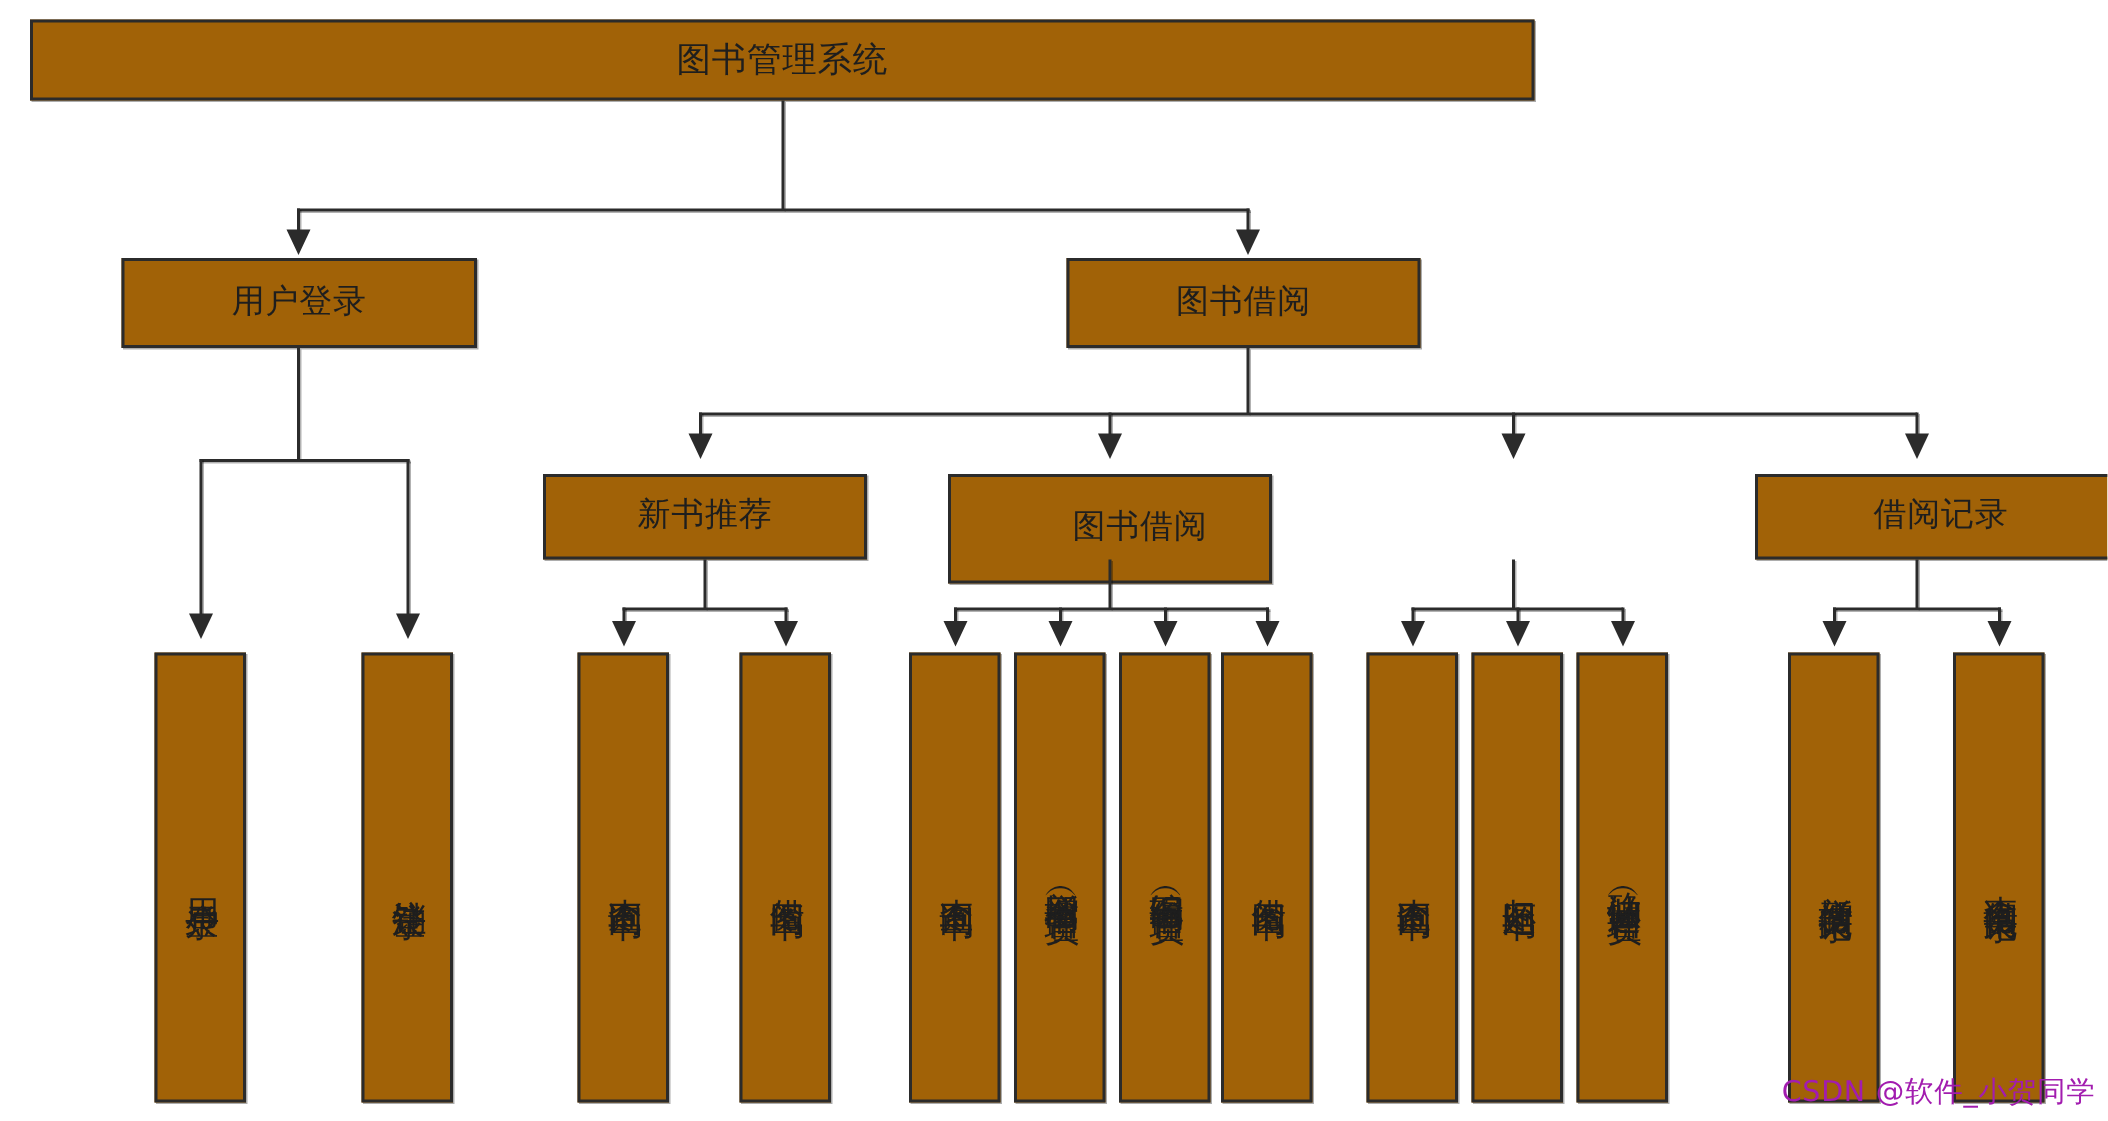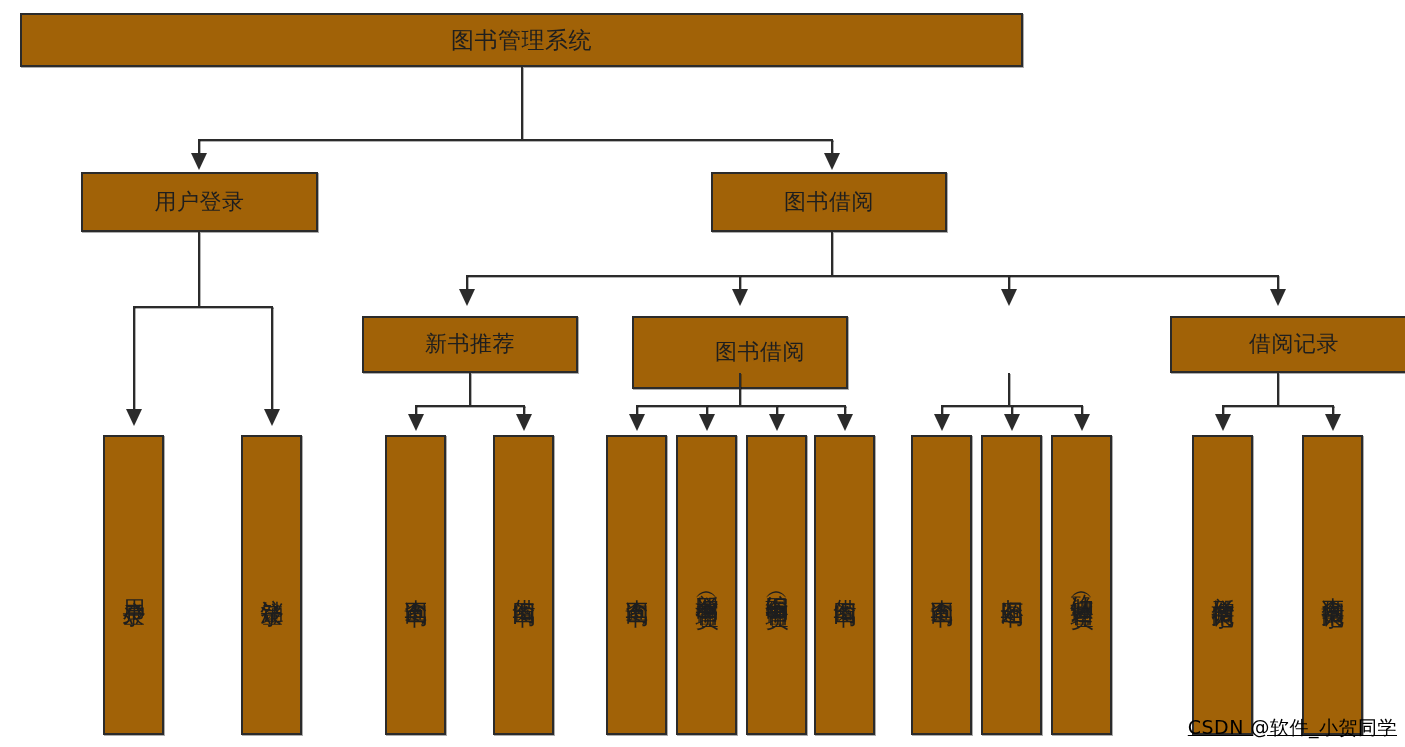--- a/index.html
+++ b/index.html
@@ -80,25 +80,24 @@
     border-left: 8px solid transparent;
     border-right: 8px solid transparent;
     border-top: 17px solid #2b2b2b;
   }
   
   #watermark {
     position: absolute;
     right: 8px;
     bottom: 6px;
     font-size: 19px;
-    color: #000000;
+    color: #a21caf;
     white-space: nowrap;
     letter-spacing: 0.5px;
     user-select: none;
-    text-decoration: underline;
   }
 </style>
 </head>
 <body>
 
 <div id="canvas">
 
   <div class="node h root" style="left:20px; top:13px; width:1003px; height:54px;">
     <span class="label">图书管理系统</span>
   </div>

